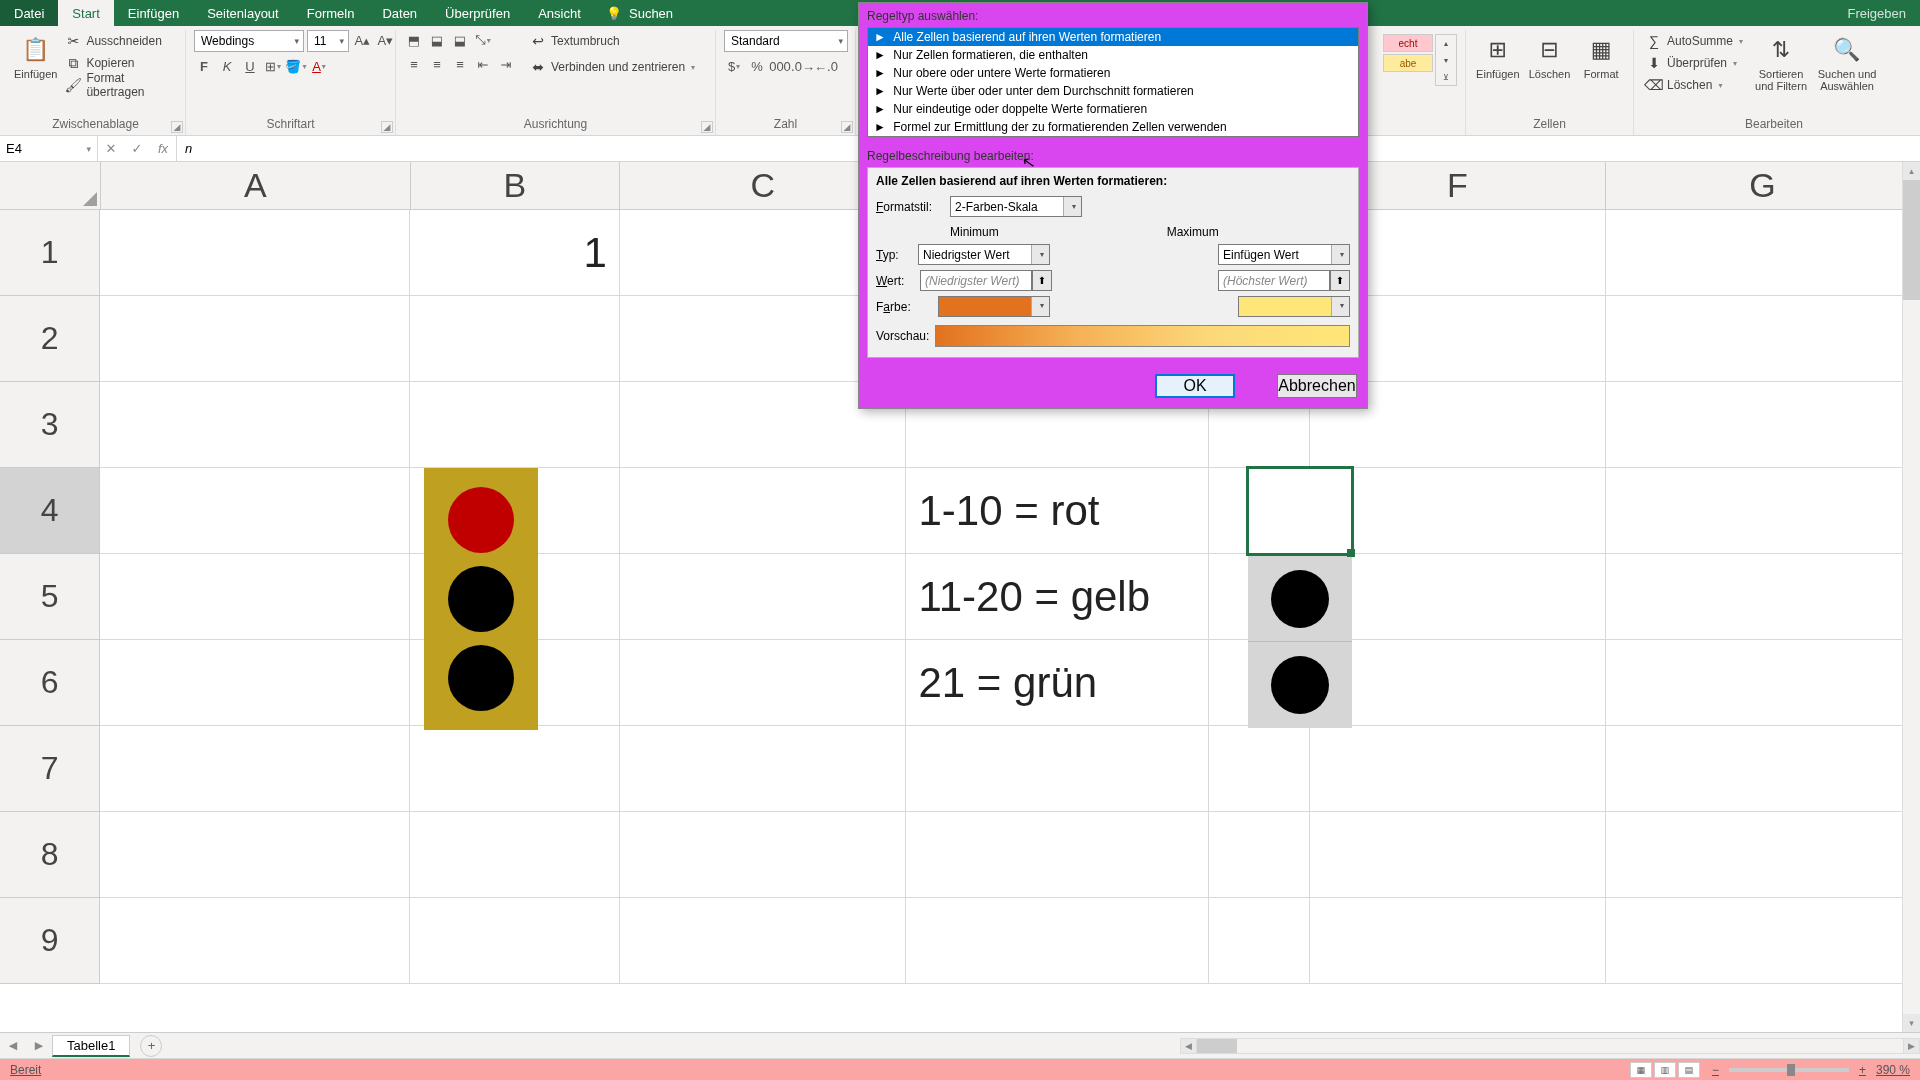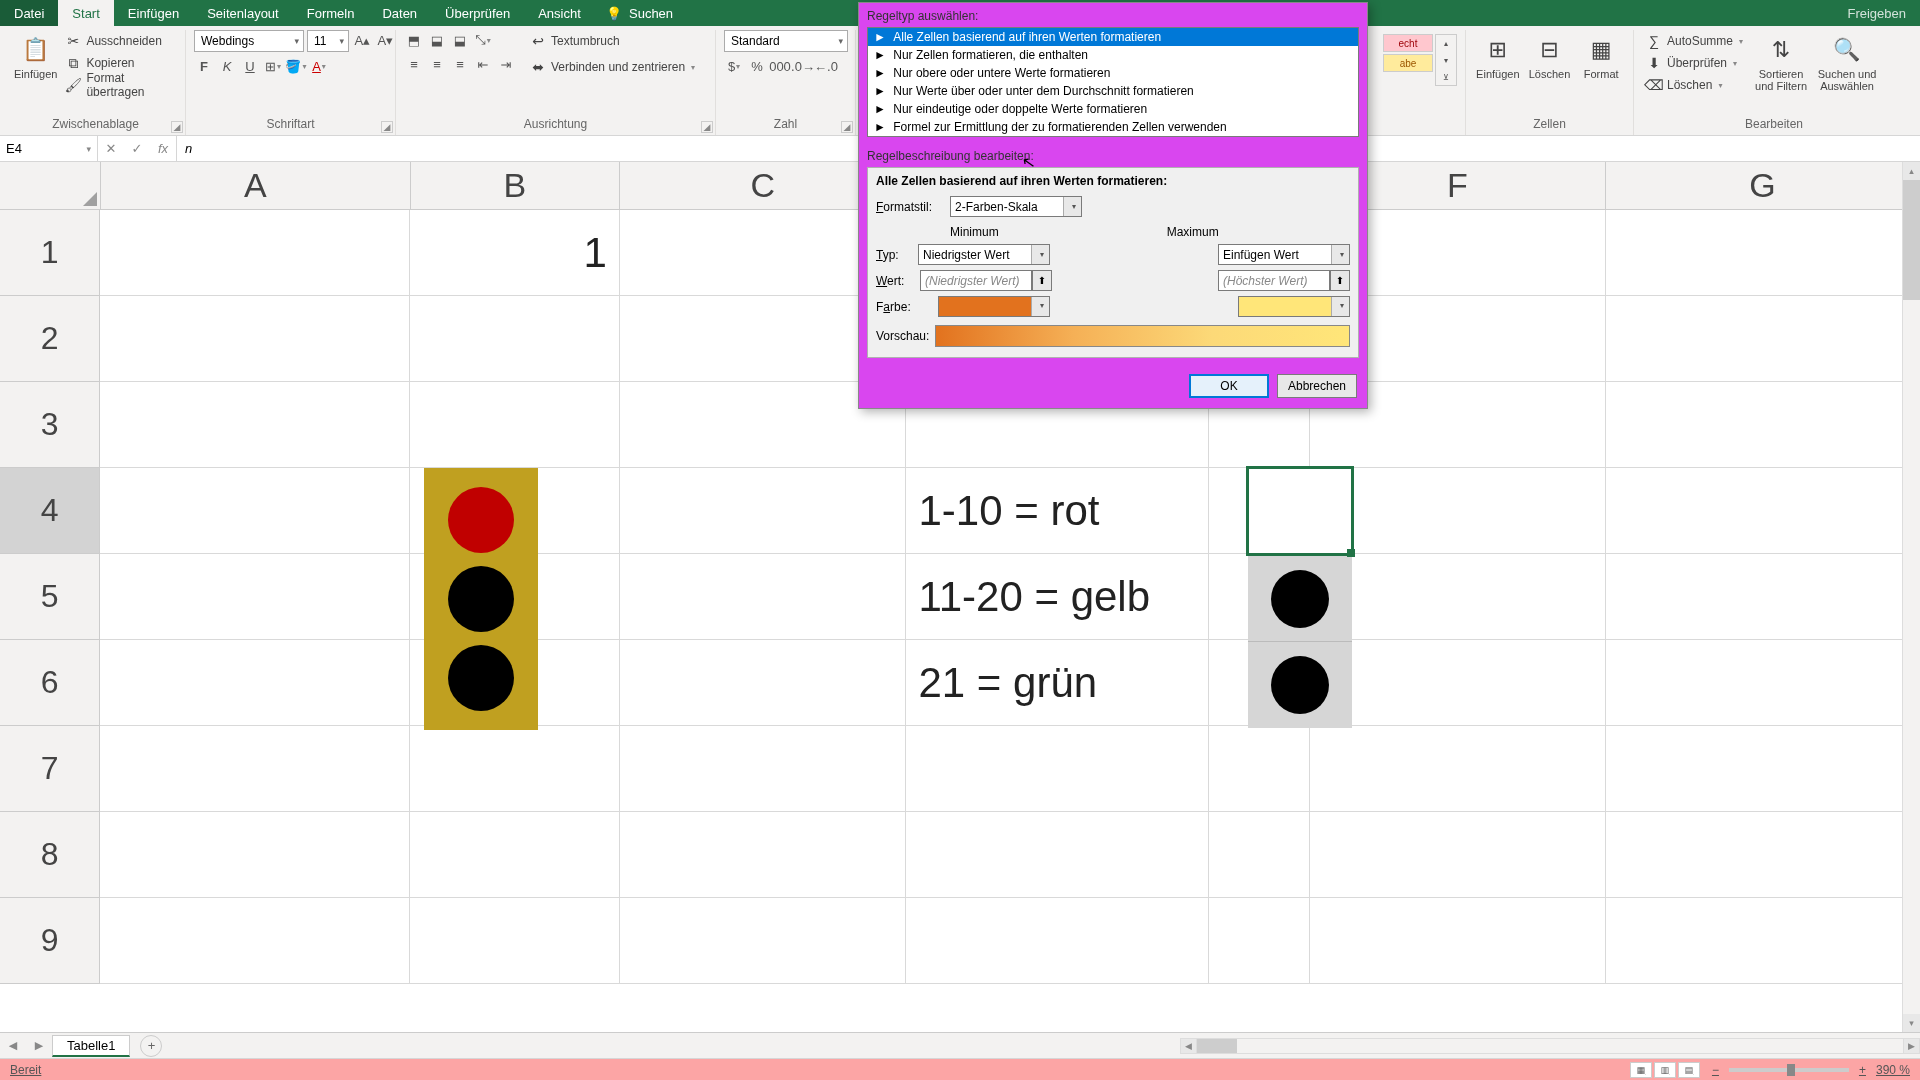--- a/index.html
+++ b/index.html
@@ -102,21 +102,21 @@
 .refbtn { width:20px; height:21px; border:1px solid #7a7a7a; background:#e8e8e8; display:flex; align-items:center; justify-content:center; font-size:10px; }
 .colorbox { width:112px; height:21px; border:1px solid #7a7a7a; position:relative; }
 .colorbox::after { content:''; position:absolute; right:0; top:0; bottom:0; width:17px; background:#e8e8e8; border-left:1px solid #ababab; }
 .colorbox .arr { position:absolute; right:5px; top:4px; font-size:8px; z-index:1; color:#555; }
 .colorbox.orange { background:#e2721e; }
 .colorbox.yellow { background:#ffe679; }
 .mmhead { font-weight:normal; padding-left:0; }
 .preview-row { display:flex; align-items:center; gap:6px; margin-top:8px; }
 .preview-gradient { flex:1; height:22px; border:1px solid #888; background:linear-gradient(to right, #e2721e, #f5b056, #fcd978, #ffe679); }
 .dialog-buttons { display:flex; justify-content:flex-end; gap:8px; padding:8px 10px 10px 0; }
-.dbtn { width:80px; height:24px; border:1px solid #7a7a7a; background:#e8e8e8; font-size:12px; }
+.dbtn { width:80px; height:24px; border:1px solid #7a7a7a; background:#e8e8e8; font-size:16px;margin-left:34px; }
 .dbtn.primary { border:2px solid #0078d7; background:#e5f1fb; }
 
 .cursor { position:absolute; left:1022px; top:153px; font-size:16px; z-index:200; transform:rotate(-10deg); pointer-events:none; }
 
 
 .vscroll { position:absolute; right:0; top:0; bottom:0; width:18px; background:#f3f2f1; border-left:1px solid #ddd; display:flex; flex-direction:column; }
 .vscroll .vend { height:18px; background:#e8e8e8; text-align:center; font-size:9px; color:#888; line-height:18px; }
 .vscroll .vtrack { flex:1; position:relative; }
 .vscroll .vthumb { position:absolute; top:0; height:120px; left:0; right:0; background:#cdcdcd; }
 </style>

